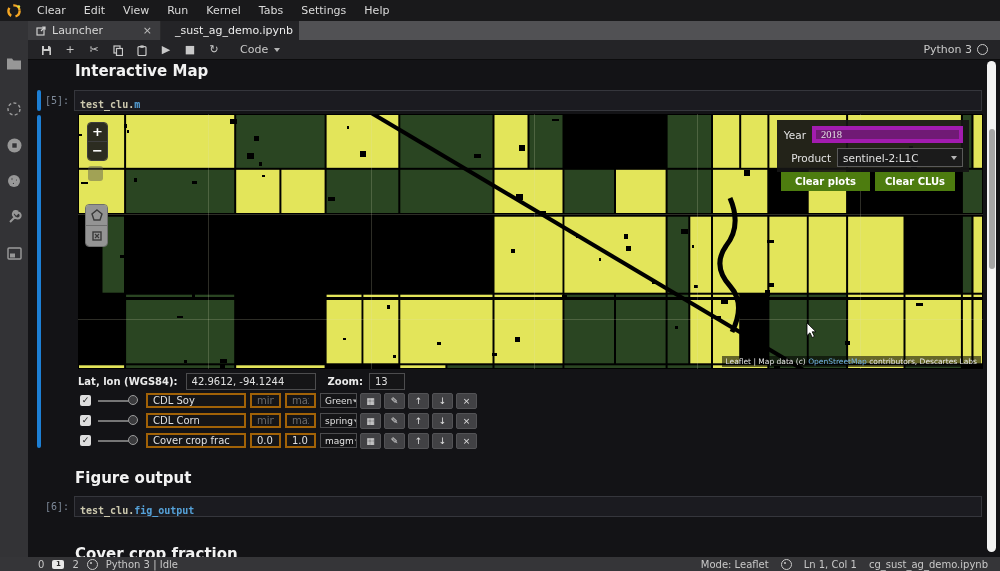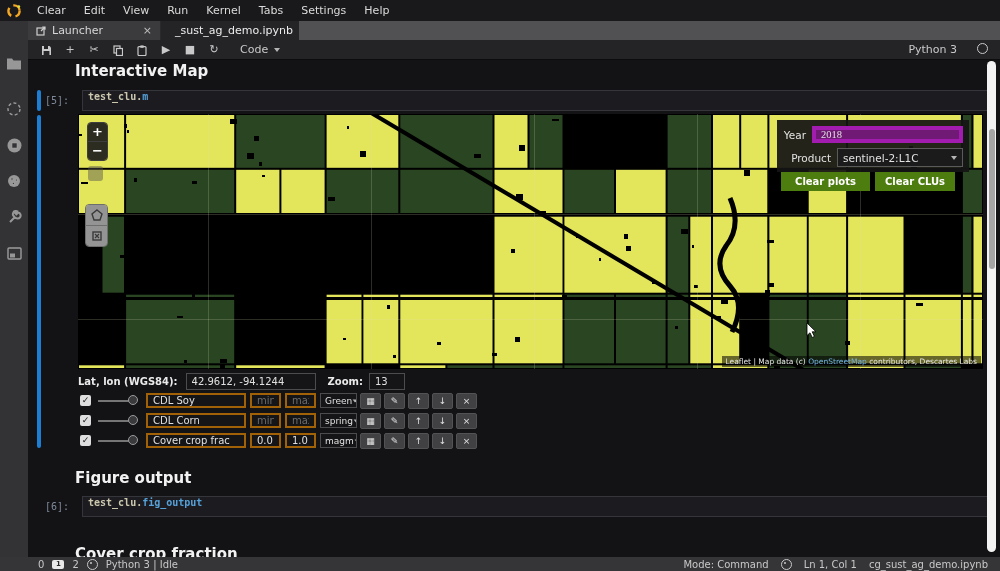--- a/index.html
+++ b/index.html
@@ -33,30 +33,30 @@
 
   
   .nbtoolbar { position:absolute; left:28px; top:40px; right:0; height:19px; background:#242427;
                border-bottom:1px solid #0c0c0d; display:flex; align-items:center; z-index:20;
                color:#c9c9c9; font-size:11px; }
   .tb-btn { width:24px; text-align:center; font-size:11px; line-height:19px; color:#c9c9c9; }
   .tb-btn svg { vertical-align:middle; }
   .celltype { display:flex; align-items:center; gap:6px; margin-left:8px; padding:0 6px; }
   .chev { width:0; height:0; border-left:3.5px solid transparent; border-right:3.5px solid transparent;
           border-top:4px solid #b5b5b5; display:inline-block; }
-  .kernel-area { margin-left:auto; display:flex; gap:20px; padding-right:12px; }
+  .kernel-area { margin-left:auto; display:flex; align-items:center; gap:5px; padding-right:12px; }
   .kernel-circle { width:9px; height:9px; border:1.5px solid #c9c9c9; border-radius:50%; }
 
   
   .content { position:absolute; left:28px; top:60px; right:0; bottom:14px; background:#131316; overflow:hidden; }
   .h-md { position:absolute; font-size:15px; font-weight:bold; color:#f2f2f2; }
   .prompt { position:absolute; font-size:10px; color:#7e8a9a; }
   .cell-input { position:absolute; left:46px; width:908px; height:21px; background:#1b1b20;
-                border:1px solid #35363c; box-sizing:border-box; display:flex; align-items:flex-start;
-                padding-left:5px; font-size:10px;margin-left:8px; }
+                border:1px solid #35363c; box-sizing:border-box; display:flex; align-items:flex-end;
+                padding-left:5px; font-size:10px; }
   .code-obj { color:#ccc8ae; font-weight:bold; }
   .code-attr { color:#55a1d8; font-weight:bold; }
   .collapser { position:absolute; left:9px; width:4px; background:#1d7fd4; border-radius:2px; }
 
   
   .map { position:absolute; left:50px; top:54px; width:905px; height:255px; background:#000; overflow:hidden; }
   .map svg.field { position:absolute; left:0; top:0; }
   .leaflet-zoom { position:absolute; left:9px; top:8px; width:19px; border-radius:4px; overflow:hidden;
                   border:1px solid #3e3e3e; z-index:5; }
   .lz-btn { height:18px; background:rgba(28,28,28,.92); color:#fff; font-size:13px; font-weight:bold;
@@ -541,18 +541,18 @@
 
 <div class="statusbar">
   <div class="sb-left">
     <span>0</span>
     <span class="term-icon">1</span>
     <span>2</span>
     <span class="ring-icon"></span>
     <span>Python 3 | Idle</span>
   </div>
   <div class="sb-right">
-    <span>Mode: Command</span>
+    <span>Mode: Leaflet</span>
     <span class="ring-icon"></span>
     <span>Ln 1, Col 1</span>
     <span>cg_sust_ag_demo.ipynb</span>
   </div>
 </div>
 
 </body></html>

